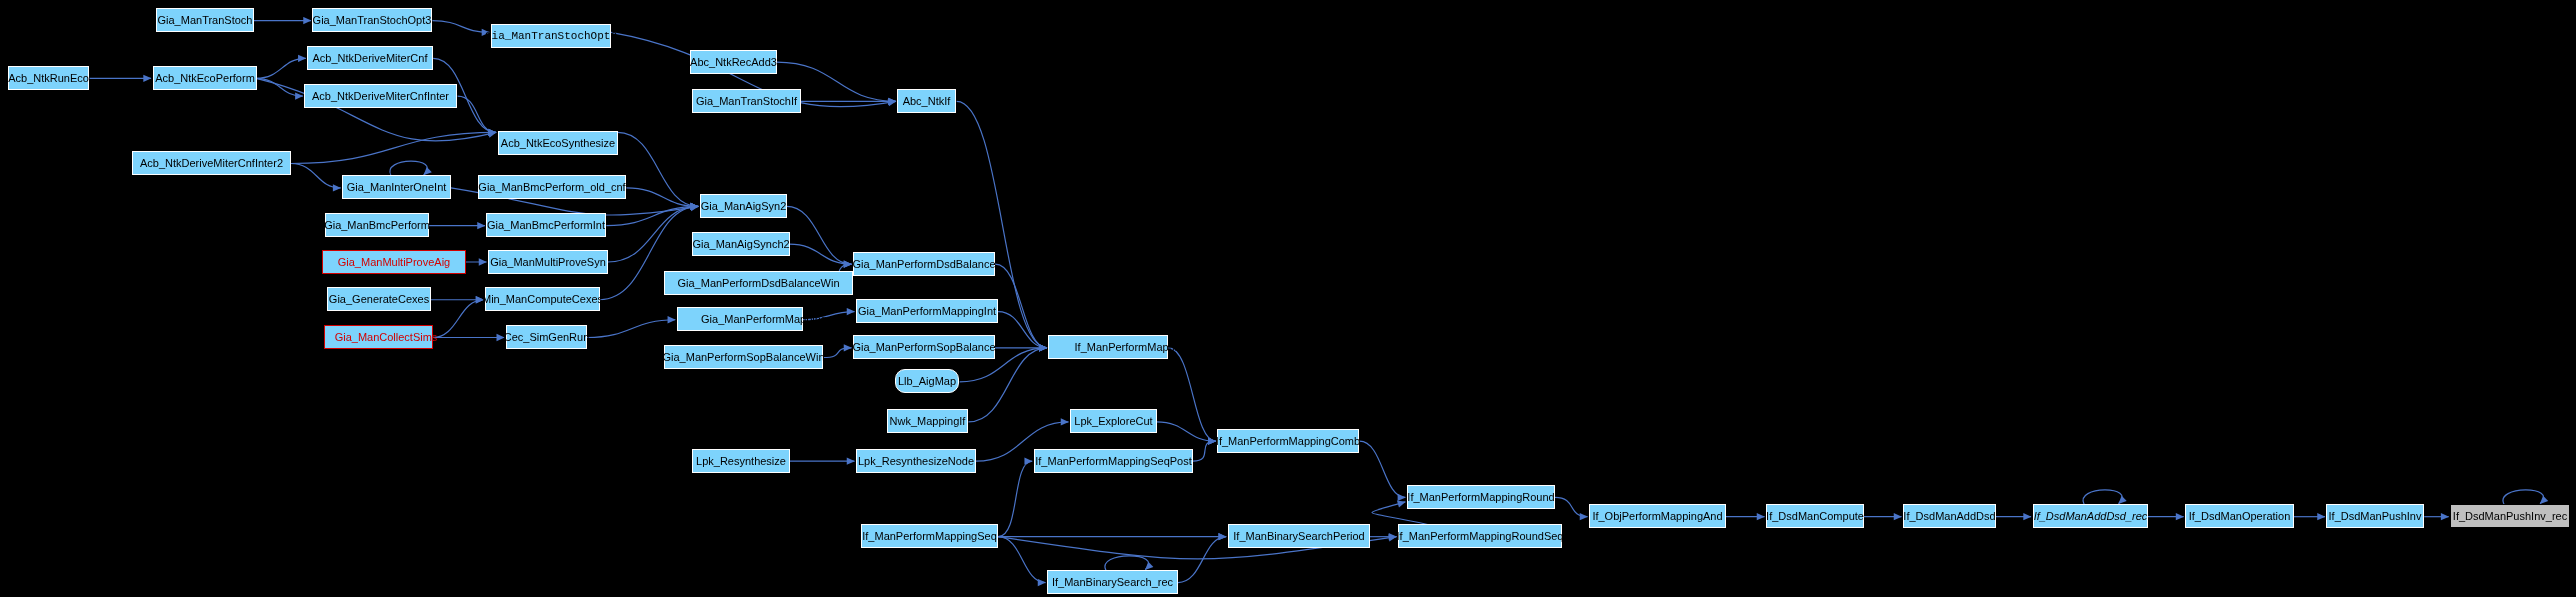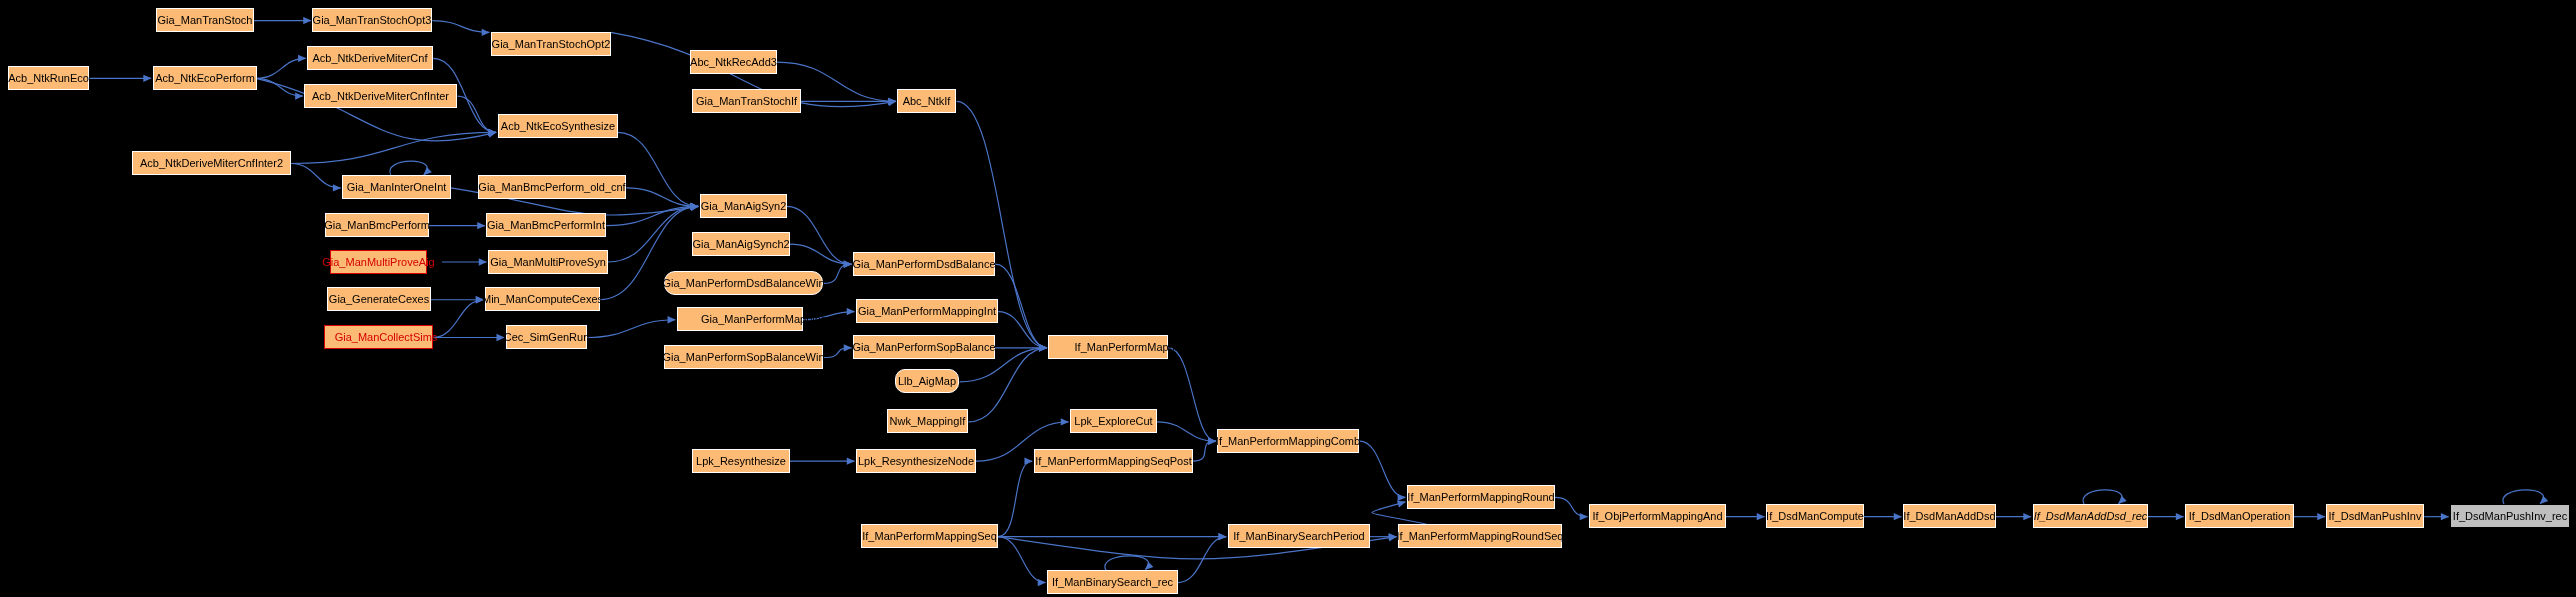--- a/index.html
+++ b/index.html
@@ -1,20 +1,20 @@
 <!DOCTYPE html>
 <html style="font-size:12px"><head>
 <meta charset="utf-8">
 <style>
   html,body{margin:0;padding:0;background:#000;}
   .graph{position:relative;width:2576px;height:598px;background:#000;overflow:hidden;
          font-family:"Liberation Sans",sans-serif;}
   .edge-layer{position:absolute;left:0;top:0;z-index:1;}
   .node{position:absolute;z-index:2;display:flex;align-items:center;justify-content:center;
-        background:#fdba74;color:#000000;font-size:11px;line-height:1;white-space:nowrap;
+        background:#7dd3fc;color:#000000;font-size:11px;line-height:1;white-space:nowrap;
         height:24.4px;box-sizing:border-box;border:0.7px solid #ffffff;cursor:pointer;}
   .node.truncated{color:#d40000;border:1.5px solid #d40000;}
   .node.highlight{background:#bfbfbf;border:1.5px solid #000000;}
 </style>
 </head>
 <body>
 
 <div class="graph">
   <svg class="edge-layer" width="2576" height="598" viewBox="0 0 3479 807">
       <defs>
@@ -78,44 +78,44 @@
       <path d="M 2517 697.5 C 2547 697.5, 2540 697.5, 2568 697.5" fill="none" stroke="#4a74c8" stroke-width="1.6" marker-end="url(#arw)"></path>
       <path d="M 2695 697.5 C 2725 697.5, 2715 697.5, 2743 697.5" fill="none" stroke="#4a74c8" stroke-width="1.6" marker-end="url(#arw)"></path>
       <path d="M 2814.75 681 C 2800.75 655, 2887.25 655, 2861.25 680" fill="none" stroke="#4a74c8" stroke-width="1.6" marker-end="url(#arw)"></path>
       <path d="M 2900 697.5 C 2930 697.5, 2921 697.5, 2949 697.5" fill="none" stroke="#4a74c8" stroke-width="1.6" marker-end="url(#arw)"></path>
       <path d="M 3098 697.5 C 3128 697.5, 3112 697.5, 3140 697.5" fill="none" stroke="#4a74c8" stroke-width="1.6" marker-end="url(#arw)"></path>
       <path d="M 3274 697.5 C 3304 697.5, 3279 697.5, 3307 697.5" fill="none" stroke="#4a74c8" stroke-width="1.6" marker-end="url(#arw)"></path>
       <path d="M 3381.9 681 C 3367.9 655, 3456.5 655, 3430.5 680" fill="none" stroke="#4a74c8" stroke-width="1.6" marker-end="url(#arw)"></path>
     </svg>
 <div class="node" title="Gia_ManTranStoch" style="left: 156px; top: 8.1px; width: 98px;">Gia_ManTranStoch</div>
     <div class="node" title="Gia_ManTranStochOpt3" style="left: 312px; top: 8.1px; width: 120px;">Gia_ManTranStochOpt3</div>
-    <div class="node" title="Gia_ManTranStochOpt2" style="left: 491px; top: 32px; width: 120px;">Gia_ManTranStochOpt2</div>
+    <div class="node" title="Gia_ManTranStochOpt2" style="left: 491px; top: 24px; width: 120px; font-family: Liberation Mono, monospace;">Gia_ManTranStochOpt2</div>
     <div class="node" title="Acb_NtkRunEco" style="left: 8.1px; top: 66px; width: 81px;">Acb_NtkRunEco</div>
     <div class="node" title="Acb_NtkEcoPerform" style="left: 153px; top: 66px; width: 104px;">Acb_NtkEcoPerform</div>
     <div class="node" title="Acb_NtkDeriveMiterCnf" style="left: 307px; top: 46px; width: 126px;">Acb_NtkDeriveMiterCnf</div>
     <div class="node" title="Acb_NtkDeriveMiterCnfInter" style="left: 304px; top: 84px; width: 153px;">Acb_NtkDeriveMiterCnfInter</div>
-    <div class="node" title="Acb_NtkEcoSynthesize" style="left: 498px; top: 114px; width: 120px;">Acb_NtkEcoSynthesize</div>
+    <div class="node" title="Acb_NtkEcoSynthesize" style="left: 498px; top: 131px; width: 120px;">Acb_NtkEcoSynthesize</div>
     <div class="node" title="Acb_NtkDeriveMiterCnfInter2" style="left: 132px; top: 151px; width: 159px;">Acb_NtkDeriveMiterCnfInter2</div>
     <div class="node" title="Gia_ManInterOneInt" style="left: 342px; top: 175px; width: 109px;">Gia_ManInterOneInt</div>
     <div class="node" title="Gia_ManBmcPerform_old_cnf" style="left: 478px; top: 175px; width: 148px;">Gia_ManBmcPerform_old_cnf</div>
     <div class="node" title="Gia_ManBmcPerform" style="left: 325px; top: 213px; width: 104px;">Gia_ManBmcPerform</div>
     <div class="node" title="Gia_ManBmcPerformInt" style="left: 486px; top: 213px; width: 120px;">Gia_ManBmcPerformInt</div>
-    <div class="node truncated" title="Gia_ManMultiProveAig" style="left: 330px; top: 250px; width: 97px;">Gia_ManMultiProveAig</div>
+    <div class="node truncated" title="Gia_ManMultiProveAig" style="left: 322px; top: 250px; width: 144px;">Gia_ManMultiProveAig</div>
     <div class="node" title="Gia_ManMultiProveSyn" style="left: 488px; top: 250px; width: 120px;">Gia_ManMultiProveSyn</div>
     <div class="node" title="Gia_GenerateCexes" style="left: 327px; top: 287px; width: 104px;">Gia_GenerateCexes</div>
     <div class="node" title="Min_ManComputeCexes" style="left: 485px; top: 287px; width: 115px;">Min_ManComputeCexes</div>
     <div class="node truncated" title="Gia_ManCollectSims" style="left: 324px; top: 325px; width: 109px; padding-left: 15px;">Gia_ManCollectSims</div>
     <div class="node" title="Cec_SimGenRun" style="left: 506px; top: 325px; width: 81px;">Cec_SimGenRun</div>
     <div class="node" title="Abc_NtkRecAdd3" style="left: 690px; top: 50px; width: 87px;">Abc_NtkRecAdd3</div>
     <div class="node" title="Gia_ManTranStochIf" style="left: 692px; top: 89px; width: 109px;">Gia_ManTranStochIf</div>
     <div class="node" title="Abc_NtkIf" style="left: 897px; top: 89px; width: 59px;">Abc_NtkIf</div>
     <div class="node" title="Gia_ManAigSyn2" style="left: 700px; top: 194px; width: 87px;">Gia_ManAigSyn2</div>
     <div class="node" title="Gia_ManAigSynch2" style="left: 692px; top: 232px; width: 98px;">Gia_ManAigSynch2</div>
     <div class="node" title="Gia_ManPerformDsdBalance" style="left: 853px; top: 252px; width: 142px;">Gia_ManPerformDsdBalance</div>
-    <div class="node" title="Gia_ManPerformDsdBalanceWin" style="left: 664px; top: 271px; width: 159px; border-radius: 11px;">Gia_ManPerformDsdBalanceWin</div>
+    <div class="node" title="Gia_ManPerformDsdBalanceWin" style="left: 664px; top: 271px; width: 189px;">Gia_ManPerformDsdBalanceWin</div>
     <div class="node" title="Gia_ManPerformMapping" style="left: 677px; top: 307px; width: 126px; padding-left: 48px;">Gia_ManPerformMapping</div>
     <div class="node" title="Gia_ManPerformMappingInt" style="left: 856px; top: 299px; width: 142px;">Gia_ManPerformMappingInt</div>
     <div class="node" title="Gia_ManPerformSopBalance" style="left: 853px; top: 335px; width: 142px;">Gia_ManPerformSopBalance</div>
     <div class="node" title="Gia_ManPerformSopBalanceWin" style="left: 664px; top: 345px; width: 159px;">Gia_ManPerformSopBalanceWin</div>
     <div class="node" title="Llb_AigMap" style="left: 895px; top: 369px; width: 64px; border-radius: 10px;">Llb_AigMap</div>
     <div class="node" title="Nwk_MappingIf" style="left: 887px; top: 409px; width: 81px;">Nwk_MappingIf</div>
     <div class="node" title="If_ManPerformMapping" style="left: 1048px; top: 335px; width: 120px; padding-left: 48px;">If_ManPerformMapping</div>
     <div class="node" title="Lpk_ExploreCut" style="left: 1070px; top: 409px; width: 87px;">Lpk_ExploreCut</div>
     <div class="node" title="Lpk_Resynthesize" style="left: 692px; top: 449px; width: 98px;">Lpk_Resynthesize</div>
     <div class="node" title="Lpk_ResynthesizeNode" style="left: 856px; top: 449px; width: 120px;">Lpk_ResynthesizeNode</div>

